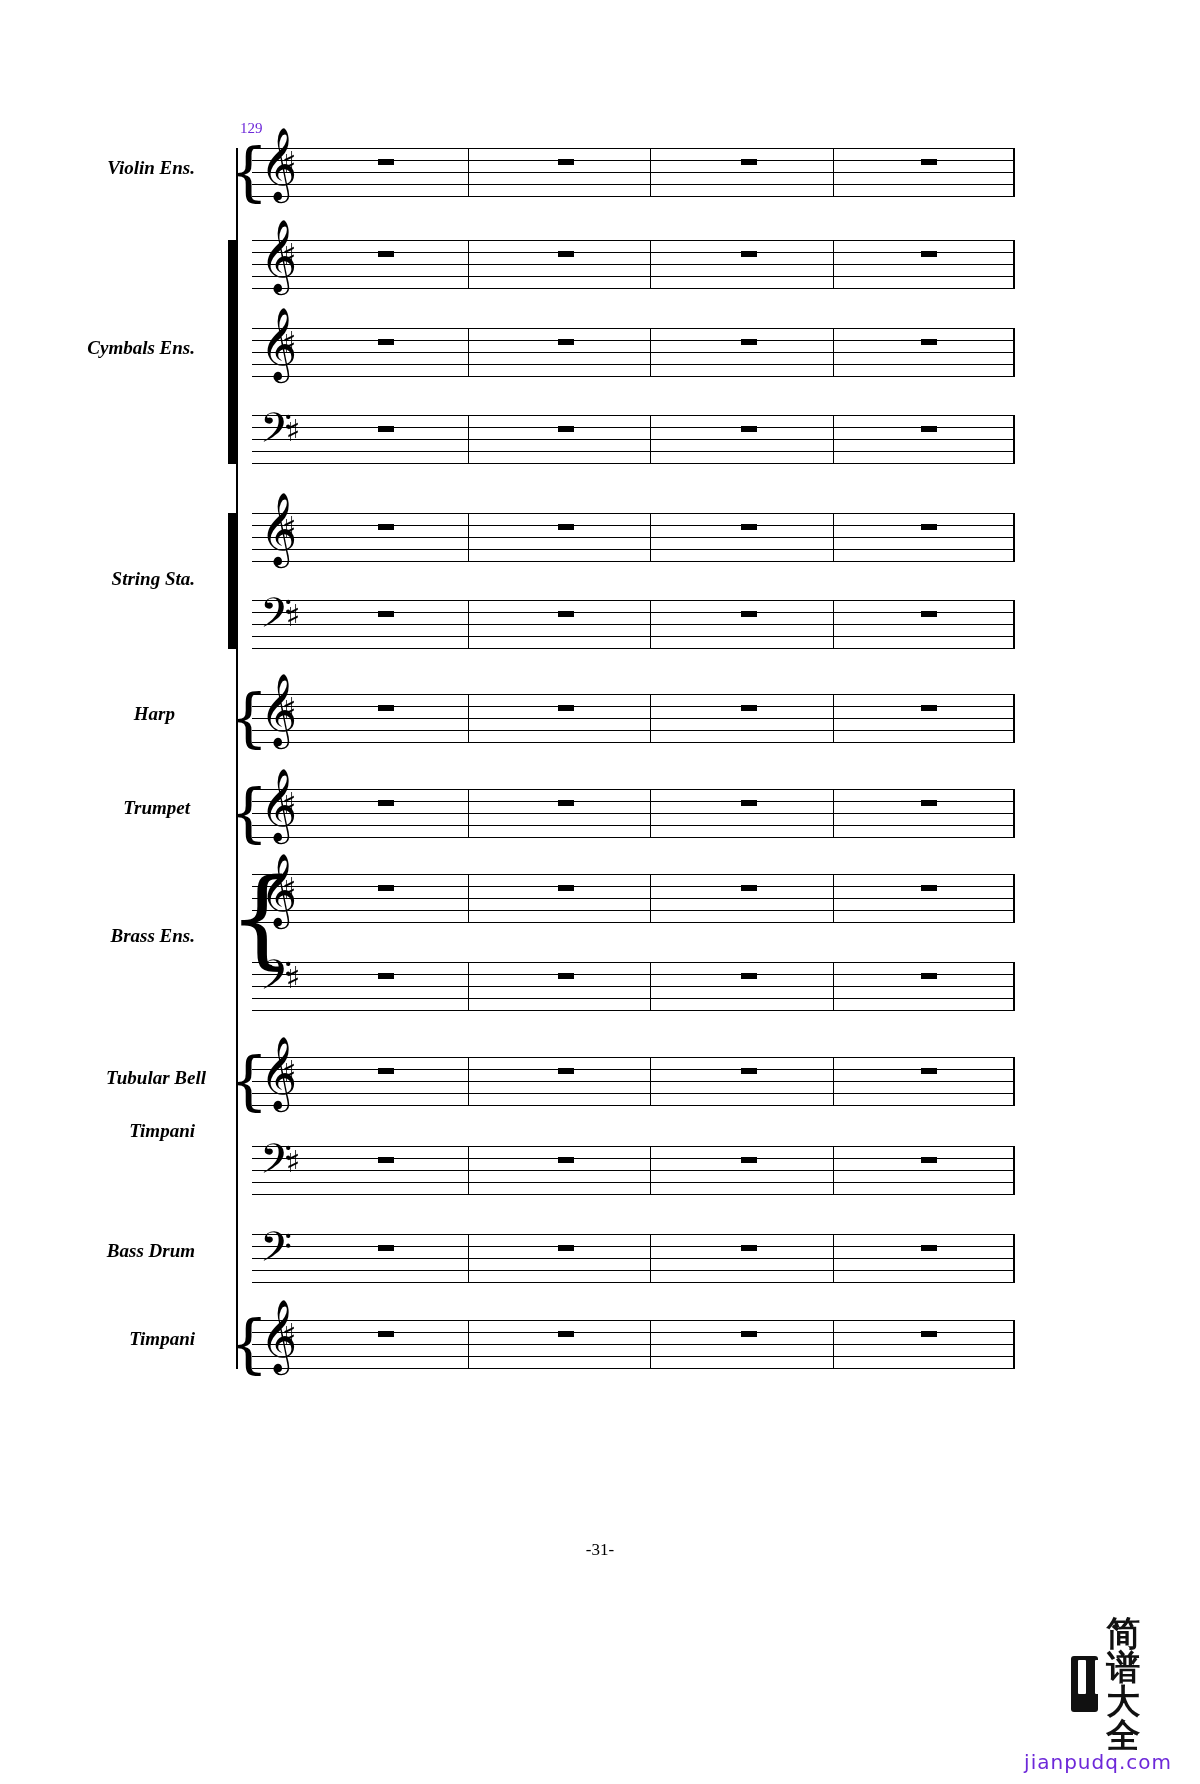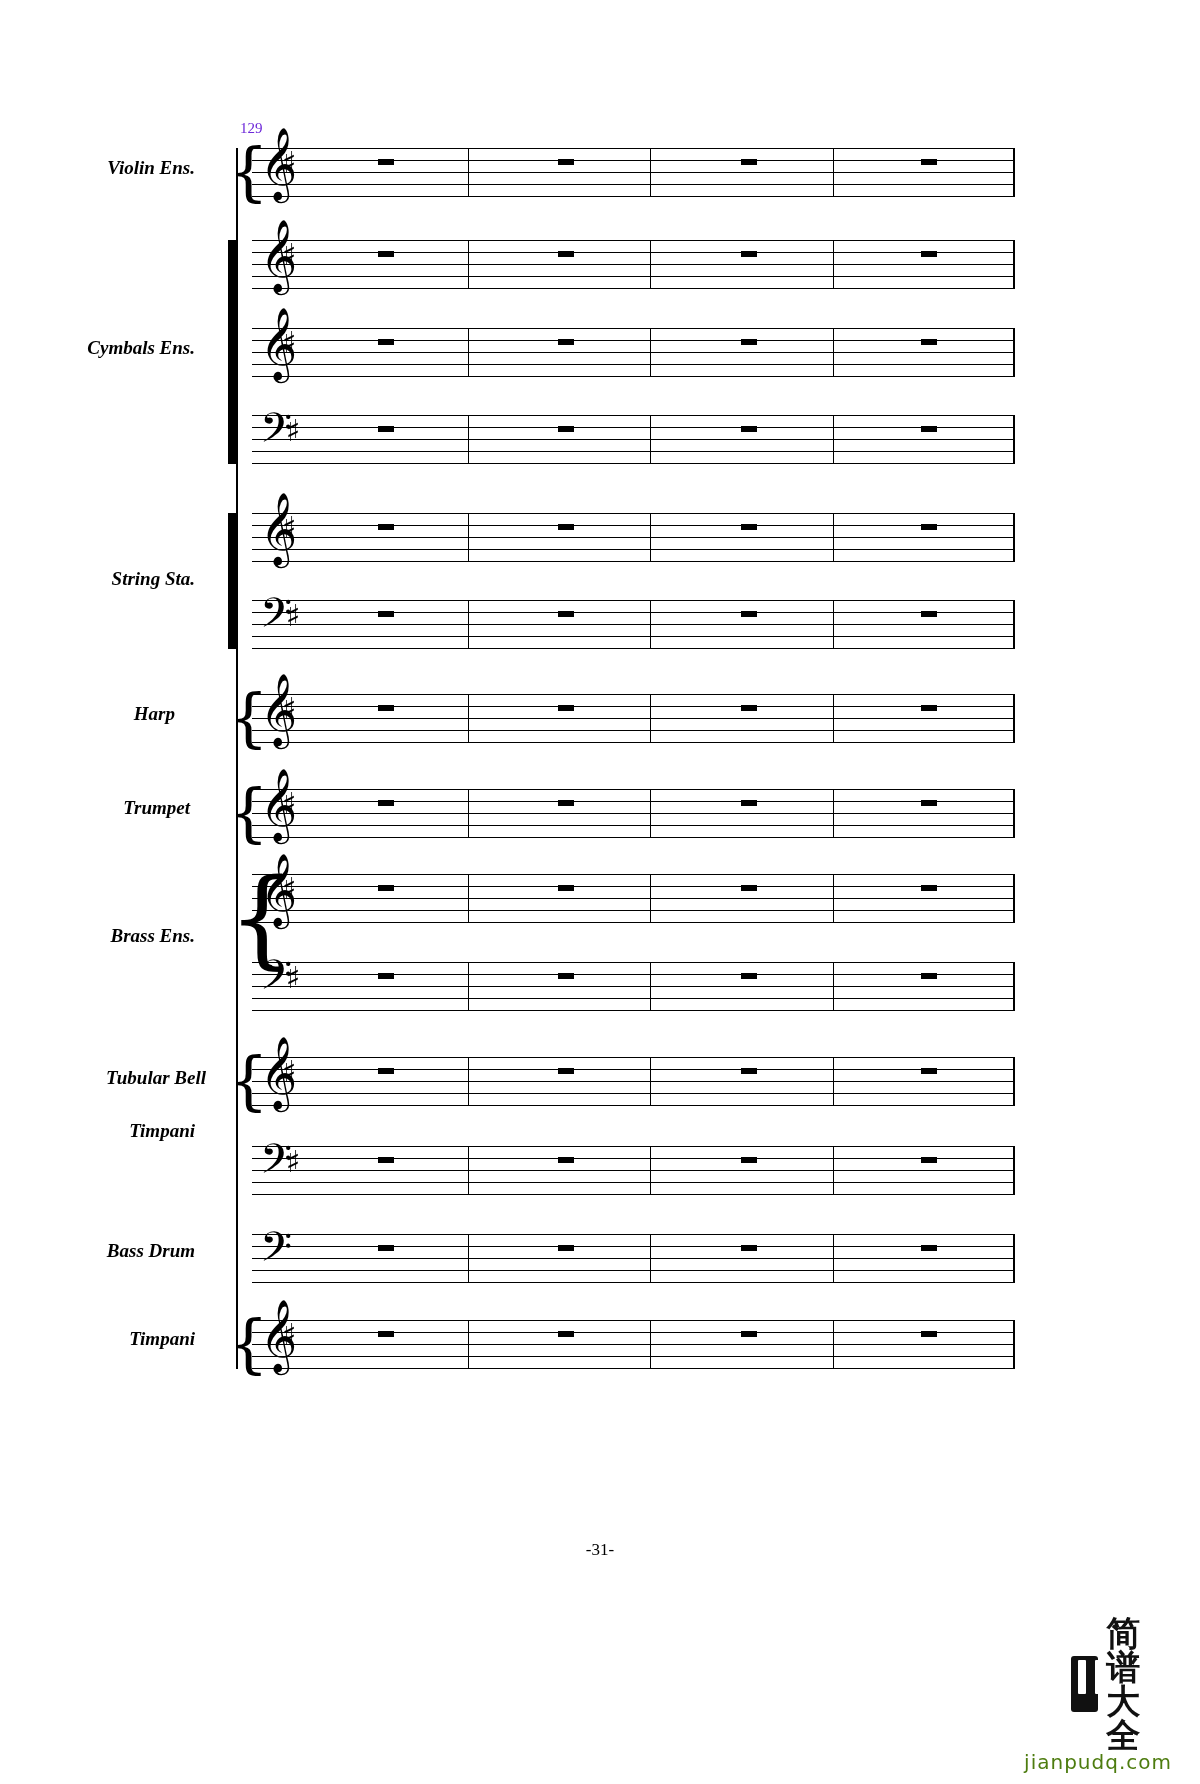--- a/index.html
+++ b/index.html
@@ -153,21 +153,21 @@
     font-size:34px;
     color:#111;
     letter-spacing:1px;
     line-height:1;
   }
   .wm-sub{
     position:absolute;
     right:14px;bottom:-14px;
     font-family:"DejaVu Sans", sans-serif;
     font-size:20px;
-    color:#4d7c0f;
+    color:#6d28d9;
     letter-spacing:1px;
     text-align:center;
   }
   .wm-wrap{position:absolute;right:14px;bottom:24px;}
 </style>
 </head>
 <body>
 
 <div class="page">
 

